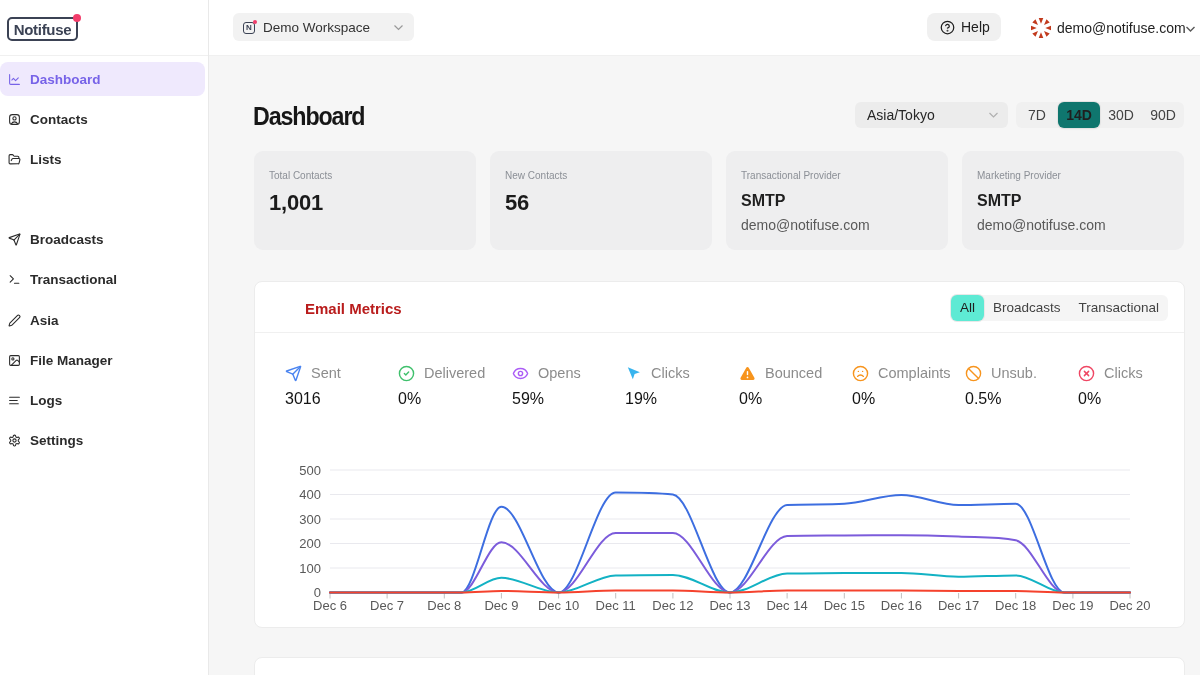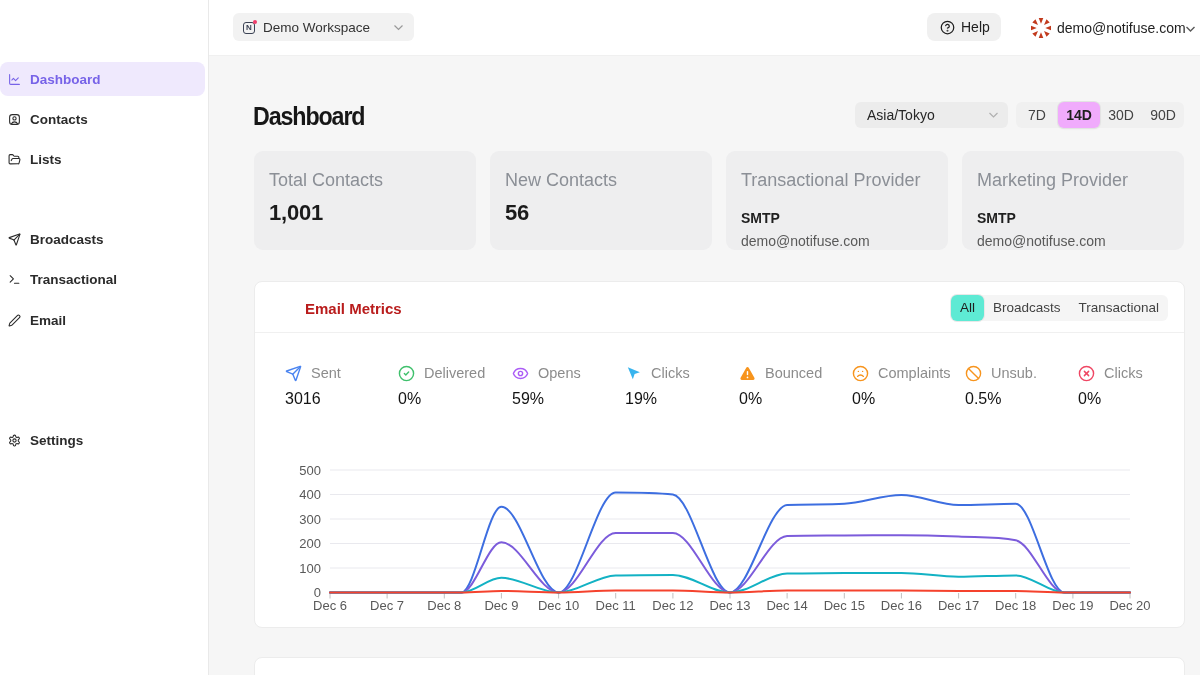--- a/index.html
+++ b/index.html
@@ -24,26 +24,26 @@
 #helpbtn svg { position:absolute; left:13px; top:6.5px; }
 #helpbtn span { position:absolute; left:34px; top:6px; font-size:14px; color:#1f1f1f; }
 #usertext { position:absolute; left:848px; top:20px; font-size:14px; color:#1f1f1f; }
 
 #main { position:absolute; left:209px; top:56px; width:991px; height:619px; background:#f6f6f6; }
 h1 { position:absolute; left:44px; top:46px; font-size:25px; font-weight:600; color:#171717; letter-spacing:-1.2px; transform:scaleX(0.93); transform-origin:0 50%; }
 #tzsel { position:absolute; left:646px; top:46px; width:153px; height:26px; background:#ececec; border-radius:6px; }
 #tzsel span { position:absolute; left:12px; top:5px; font-size:14px; color:#262626; }
 #seg { position:absolute; left:807px; top:46px; width:168px; height:26px; background:#f0f0f0; border-radius:6px; display:flex; align-items:center; }
 .segitem { flex:1; text-align:center; font-size:14px; color:#434343; line-height:26px; }
-.segitem.on { background:#f0abfc; border-radius:6px; box-shadow:0 0 0 1px #e3e3e3, 0 1px 2px rgba(0,0,0,0.08); color:#1f1f1f; font-weight:600; height:26px; }
+.segitem.on { background:#0f766e; border-radius:6px; box-shadow:0 0 0 1px #e3e3e3, 0 1px 2px rgba(0,0,0,0.08); color:#1f1f1f; font-weight:600; height:26px; }
 
 .scard { position:absolute; top:95px; width:222px; height:99px; background:#eeeeef; border-radius:9px; padding:19px 15px; }
-.scard .lab { font-size:18px; color:#8b8f96; }
+.scard .lab { font-size:10px; color:#8b8f96; }
 .scard .val { font-size:22px; font-weight:700; color:#1b1b1b; margin-top:9px; letter-spacing:-0.2px; }
-.scard .sm { font-size:14px; font-weight:600; color:#1f1f1f; margin-top:19px; }
+.scard .sm { font-size:16px; font-weight:600; color:#1f1f1f; margin-top:11px; }
 .scard .em { font-size:14px; color:#595959; margin-top:7px; }
 
 #ecard { position:absolute; left:45px; top:225px; width:931px; height:347px; background:#fff; border:1px solid #ececec; border-radius:8px; }
 #ecardhead { position:absolute; left:0; top:0; width:100%; height:51px; border-bottom:1px solid #f0f0f0; }
 #ecardhead .title { position:absolute; left:23px; top:18px; font-size:15px; font-weight:700; color:#b91c1c;margin-left:27px; }
 #tabs { position:absolute; left:696px; top:13px; width:217px; height:26px; background:#f5f5f5; border-radius:6px; display:flex; align-items:center; }
 .tab { font-size:13.5px; color:#434343; line-height:26px; padding:0 9px; }
 .tab.on { background:#5eead4; border-radius:6px; box-shadow:0 0 0 1px #e8e8e8; color:#1f1f1f; }
 
 .mcol { position:absolute; top:82px; }
@@ -79,20 +79,26 @@
       <path d="M8.7 1.0 L13.3 1.0 L11.0 6.7 Z M16.5 2.3 L19.7 5.5 L14.0 8.0 Z M21.0 8.7 L21.0 13.3 L15.3 11.0 Z M19.7 16.5 L16.5 19.7 L14.0 14.0 Z M13.3 21.0 L8.7 21.0 L11.0 15.3 Z M5.5 19.7 L2.3 16.5 L8.0 14.0 Z M1.0 13.3 L1.0 8.7 L6.7 11.0 Z M2.3 5.5 L5.5 2.3 L8.0 8.0 Z"></path>
     </g>
   </svg>
   <span id="usertext">demo@notifuse.com</span>
   <svg style="position:absolute;left:976px;top:24px" width="11" height="11" viewBox="0 0 11 11">
       <path d="M1.5 3 L5.5 7 L9.5 3" fill="none" stroke="#595959" stroke-width="1.4"></path>
     </svg>
 </div>
 
 <div id="sidebar">
+  <div id="sidehead">
+    <div id="logo">
+        <span>Notifuse</span>
+      </div>
+    <div id="logodot"></div>
+  </div>
   <div class="mi active" style="top:62px">
     <svg viewBox="0 0 24 24" fill="none" stroke="currentColor" stroke-width="2" stroke-linecap="round" stroke-linejoin="round">
         <path d="M3 3v16a2 2 0 0 0 2 2h16"></path>
         <path d="m19 9-5 5-4-4-3 3"></path>
       </svg>
     <span>Dashboard</span>
   </div>
   <div class="mi" style="top:142px">
     <svg viewBox="0 0 24 24" fill="none" stroke="currentColor" stroke-width="2" stroke-linecap="round" stroke-linejoin="round">
         <path d="m6 14 1.5-2.9A2 2 0 0 1 9.24 10H20a2 2 0 0 1 1.94 2.5l-1.54 6a2 2 0 0 1-1.95 1.5H4a2 2 0 0 1-2-2V5a2 2 0 0 1 2-2h3.9a2 2 0 0 1 1.69.9l.81 1.2a2 2 0 0 0 1.67.9H18a2 2 0 0 1 2 2v2"></path>
@@ -118,21 +124,37 @@
     <svg viewBox="0 0 24 24" fill="none" stroke="currentColor" stroke-width="2" stroke-linecap="round" stroke-linejoin="round">
         <polyline points="4 17 10 11 4 5"></polyline>
         <line x1="12" x2="20" y1="19" y2="19"></line>
       </svg>
     <span>Transactional</span>
   </div>
   <div class="mi" style="top:303px">
     <svg viewBox="0 0 24 24" fill="none" stroke="currentColor" stroke-width="2" stroke-linecap="round" stroke-linejoin="round">
         <path d="M21.174 6.812a1 1 0 0 0-3.986-3.987L3.842 16.174a2 2 0 0 0-.5.83l-1.321 4.352a.5.5 0 0 0 .623.622l4.353-1.32a2 2 0 0 0 .83-.497z"></path>
       </svg>
-    <span>Email</span>
+    <span>Asia</span>
+  </div>
+  <div class="mi" style="top:343px">
+    <svg viewBox="0 0 24 24" fill="none" stroke="currentColor" stroke-width="2" stroke-linecap="round" stroke-linejoin="round">
+        <rect width="18" height="18" x="3" y="3" rx="2" ry="2"></rect>
+        <circle cx="9" cy="9" r="2"></circle>
+        <path d="m21 15-3.086-3.086a2 2 0 0 0-2.828 0L6 21"></path>
+      </svg>
+    <span>File Manager</span>
+  </div>
+  <div class="mi" style="top:383px">
+    <svg viewBox="0 0 24 24" fill="none" stroke="currentColor" stroke-width="2" stroke-linecap="round" stroke-linejoin="round">
+        <line x1="3" y1="6" x2="21" y2="6"></line>
+        <line x1="3" y1="12" x2="17" y2="12"></line>
+        <line x1="3" y1="18" x2="19" y2="18"></line>
+      </svg>
+    <span>Logs</span>
   </div>
   <div class="mi" style="top:423px">
     <svg viewBox="0 0 24 24" fill="none" stroke="currentColor" stroke-width="2" stroke-linecap="round" stroke-linejoin="round">
         <path d="M12.22 2h-.44a2 2 0 0 0-2 2v.18a2 2 0 0 1-1 1.73l-.43.25a2 2 0 0 1-2 0l-.15-.08a2 2 0 0 0-2.73.73l-.22.38a2 2 0 0 0 .73 2.73l.15.1a2 2 0 0 1 1 1.72v.51a2 2 0 0 1-1 1.74l-.15.09a2 2 0 0 0-.73 2.73l.22.38a2 2 0 0 0 2.73.73l.15-.08a2 2 0 0 1 2 0l.43.25a2 2 0 0 1 1 1.73V20a2 2 0 0 0 2 2h.44a2 2 0 0 0 2-2v-.18a2 2 0 0 1 1-1.73l.43-.25a2 2 0 0 1 2 0l.15.08a2 2 0 0 0 2.73-.73l.22-.39a2 2 0 0 0-.73-2.73l-.15-.08a2 2 0 0 1-1-1.74v-.5a2 2 0 0 1 1-1.74l.15-.09a2 2 0 0 0 .73-2.73l-.22-.38a2 2 0 0 0-2.73-.73l-.15.08a2 2 0 0 1-2 0l-.43-.25a2 2 0 0 1-1-1.73V4a2 2 0 0 0-2-2z"></path>
         <circle cx="12" cy="12" r="3"></circle>
       </svg>
     <span>Settings</span>
   </div>
 </div>
 

